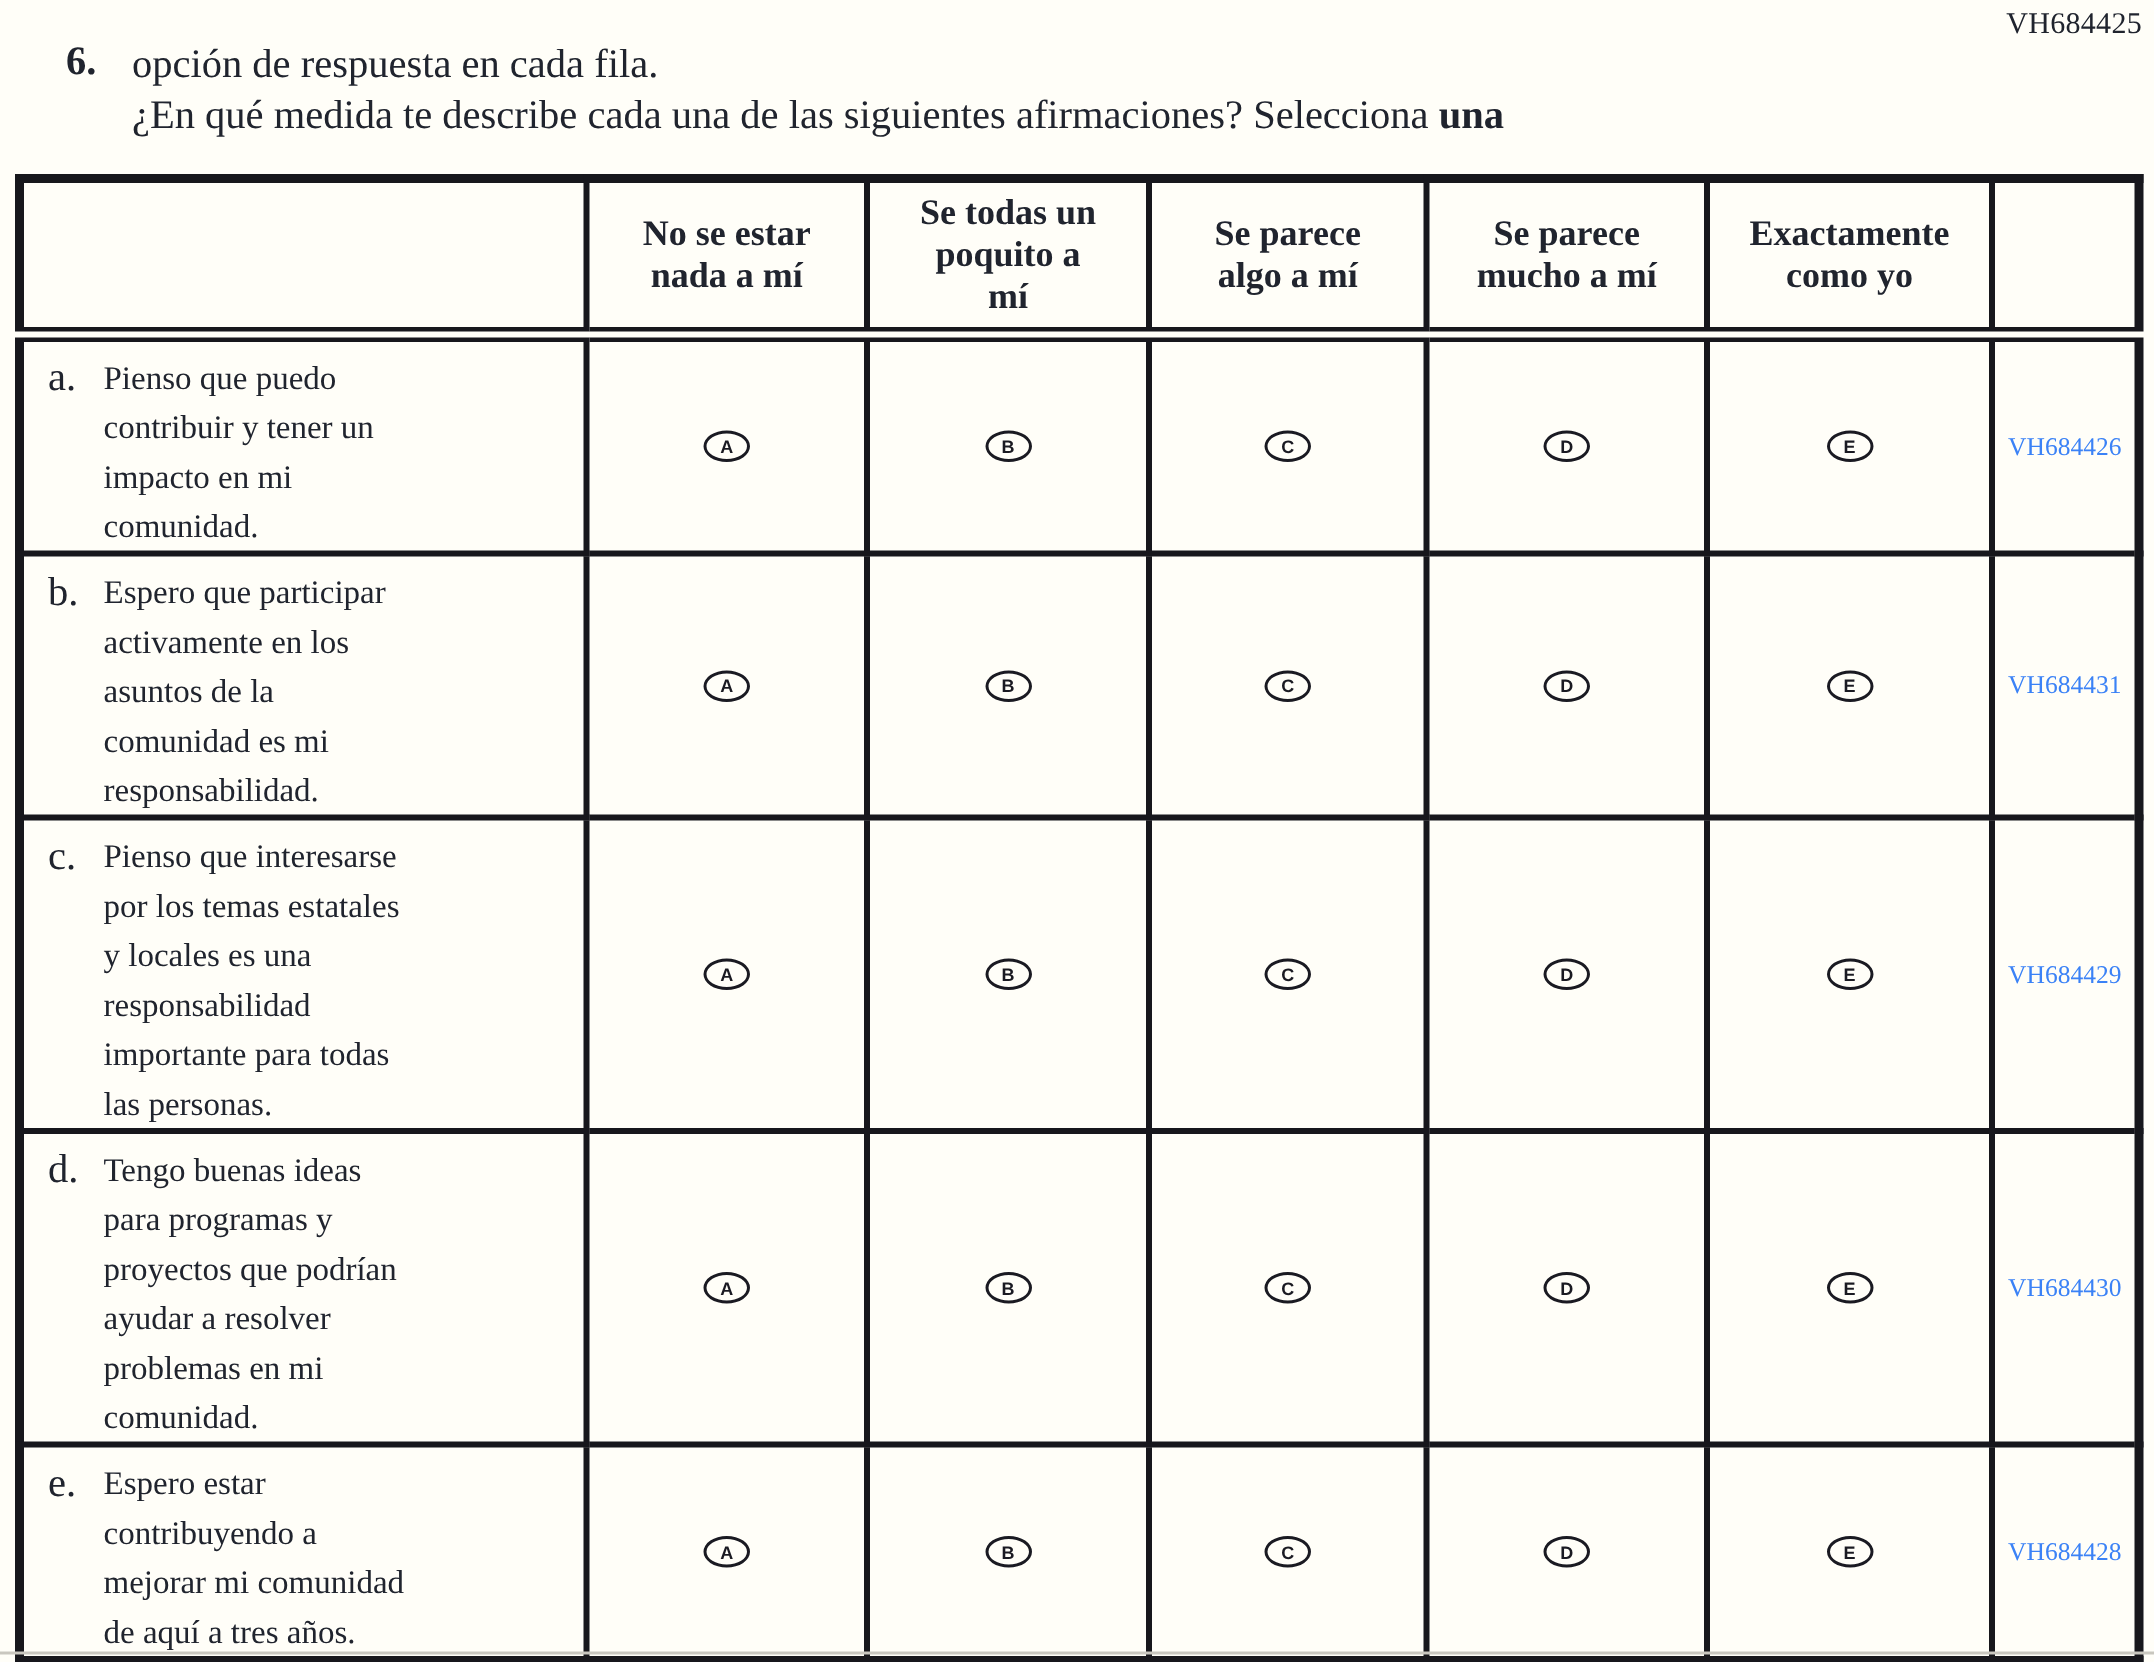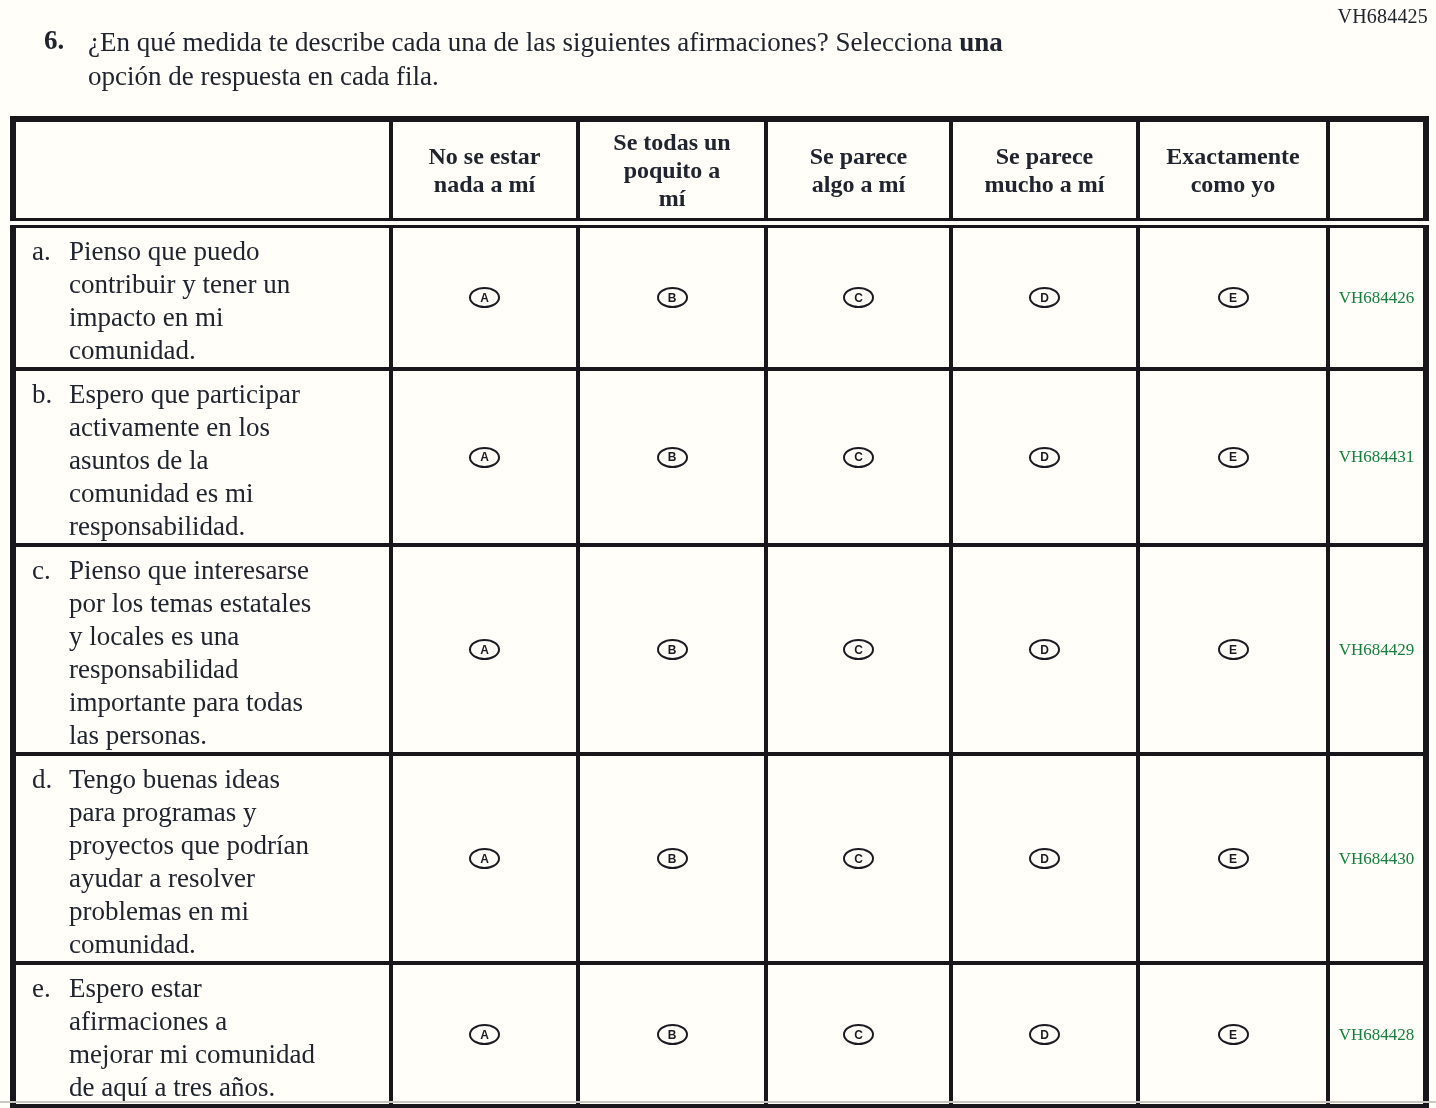--- a/index.html
+++ b/index.html
@@ -70,21 +70,21 @@
     vertical-align: top;
     padding: 7px 6px 0 16px;
   }
   .stmt-wrap { display: flex; }
   .row-letter {
     flex: 0 0 37px;
     font-size: 27px;
     line-height: 33px;
   }
   .stmt {
-    font-size: 27px;
+    font-size: 22px;
     line-height: 33px;
     white-space: pre-line;
     width: 305px;
   }
   td.option-cell {
     text-align: center;
     vertical-align: middle;
   }
   .bubble {
     display: inline-flex;
@@ -97,39 +97,39 @@
     font-size: 12px;
     font-weight: bold;
     color: #1a1a22;
     cursor: pointer;
   }
   td.code-cell {
     text-align: center;
     vertical-align: middle;
     font-size: 17px;
     padding: 0 2px;
-    color: #15803d;
+    color: #3b82f6;
   }
   .bottom-artifact {
     position: absolute;
     left: 0; top: 1101px;
     width: 100%; height: 2px;
     background: #c9c7bf;
   }
 </style>
 </head>
 <body>
 
 <div class="page-code">VH684425</div>
 
 <div class="question">
   <div class="q-num">6.</div>
   <div class="q-text">
+    <div>opción de respuesta en cada fila.</div>
     <div><span>¿En qué medida te describe cada una de las siguientes afirmaciones? Selecciona </span><span class="q-bold">una</span></div>
-    <div>opción de respuesta en cada fila.</div>
   </div>
 </div>
 
 <table class="matrix">
   <colgroup>
     <col style="width:378px">
     <col style="width:187px">
     <col style="width:188px">
     <col style="width:185px">
     <col style="width:187px">
@@ -225,21 +225,21 @@
       <td class="option-cell"><span class="bubble">C</span></td>
       <td class="option-cell"><span class="bubble">D</span></td>
       <td class="option-cell"><span class="bubble">E</span></td>
       <td class="code-cell">VH684430</td>
     </tr>
     <tr class="r-e">
       <td class="statement-cell">
         <div class="stmt-wrap">
           <span class="row-letter">e.</span>
           <span class="stmt">Espero estar
-afirmaciones a
+contribuyendo a
 mejorar mi comunidad
 de aquí a tres años.</span>
         </div>
       </td>
       <td class="option-cell"><span class="bubble">A</span></td>
       <td class="option-cell"><span class="bubble">B</span></td>
       <td class="option-cell"><span class="bubble">C</span></td>
       <td class="option-cell"><span class="bubble">D</span></td>
       <td class="option-cell"><span class="bubble">E</span></td>
       <td class="code-cell">VH684428</td>

